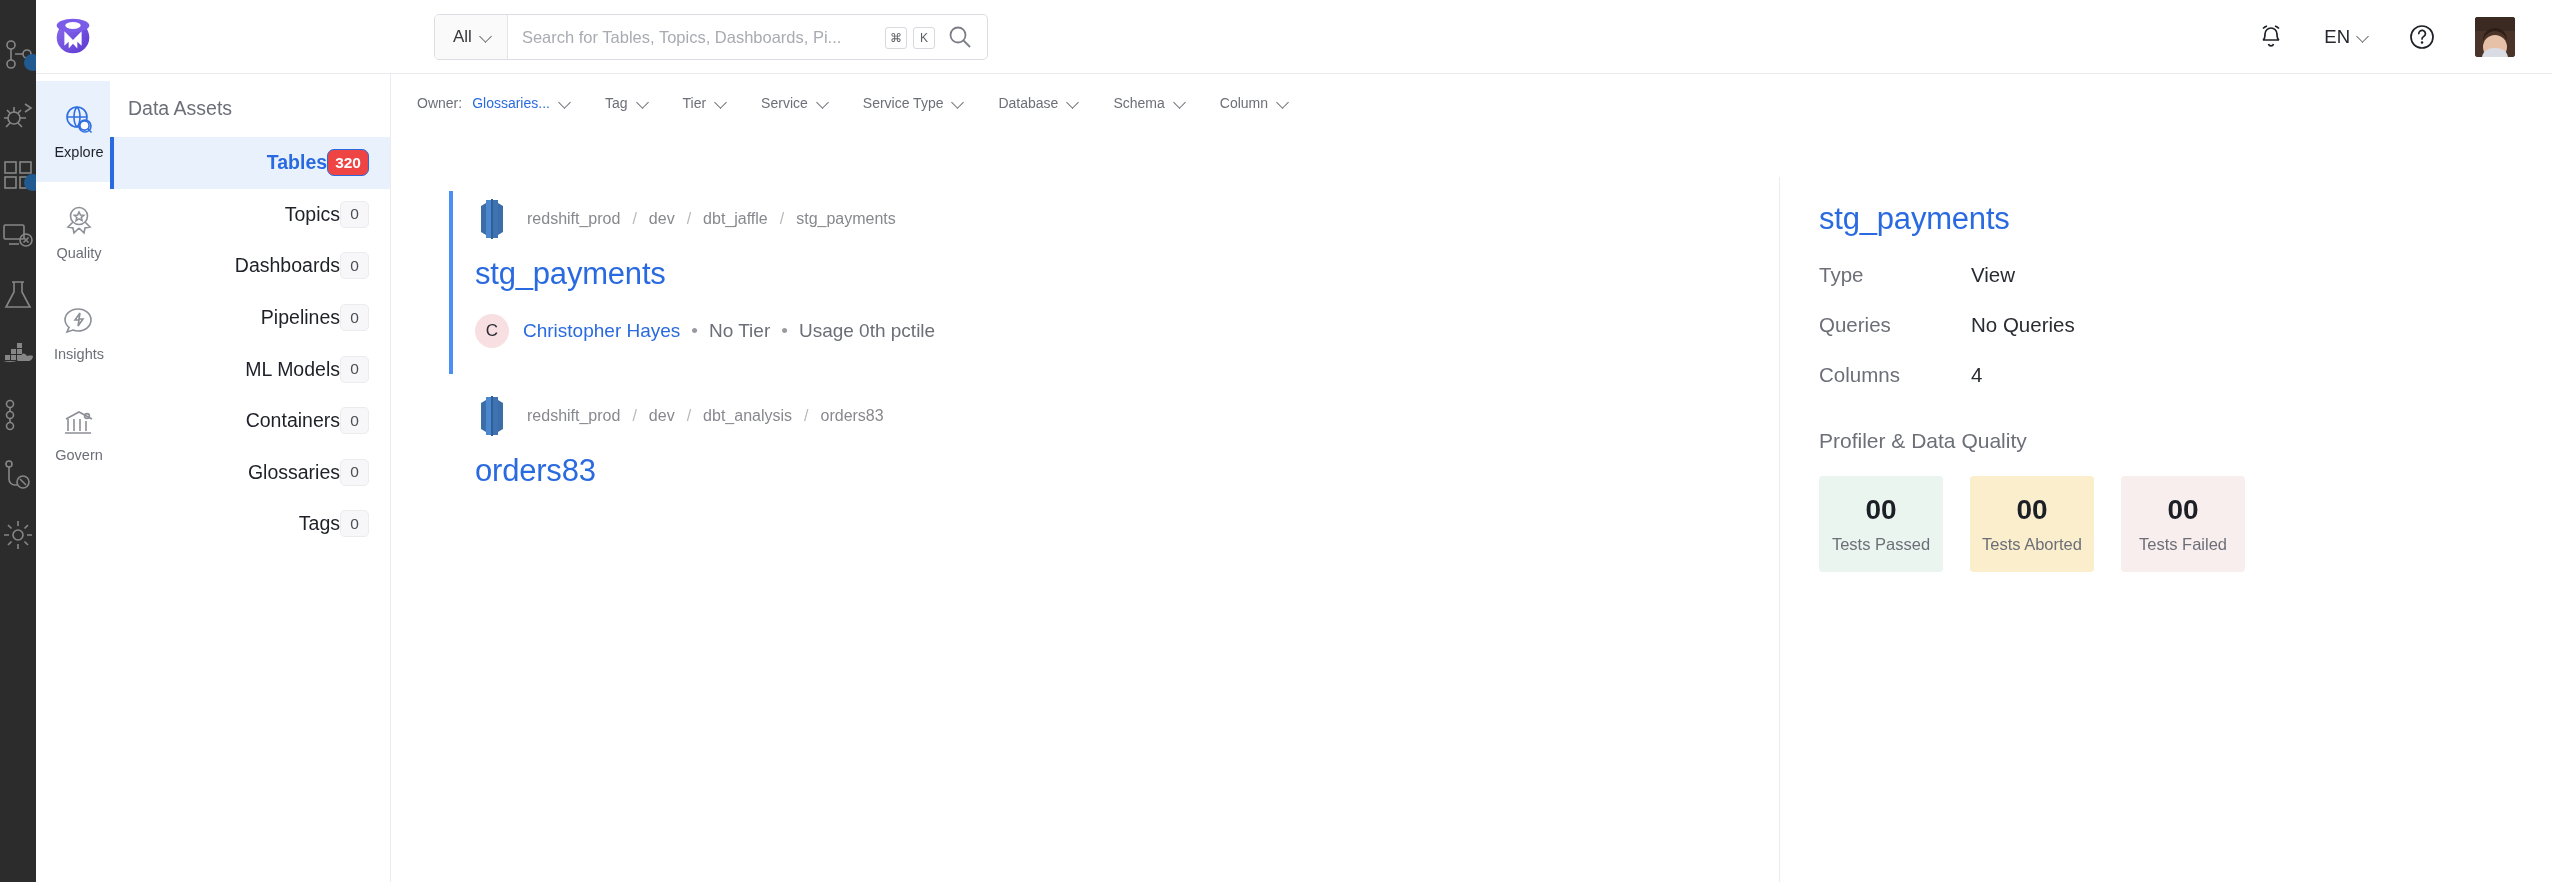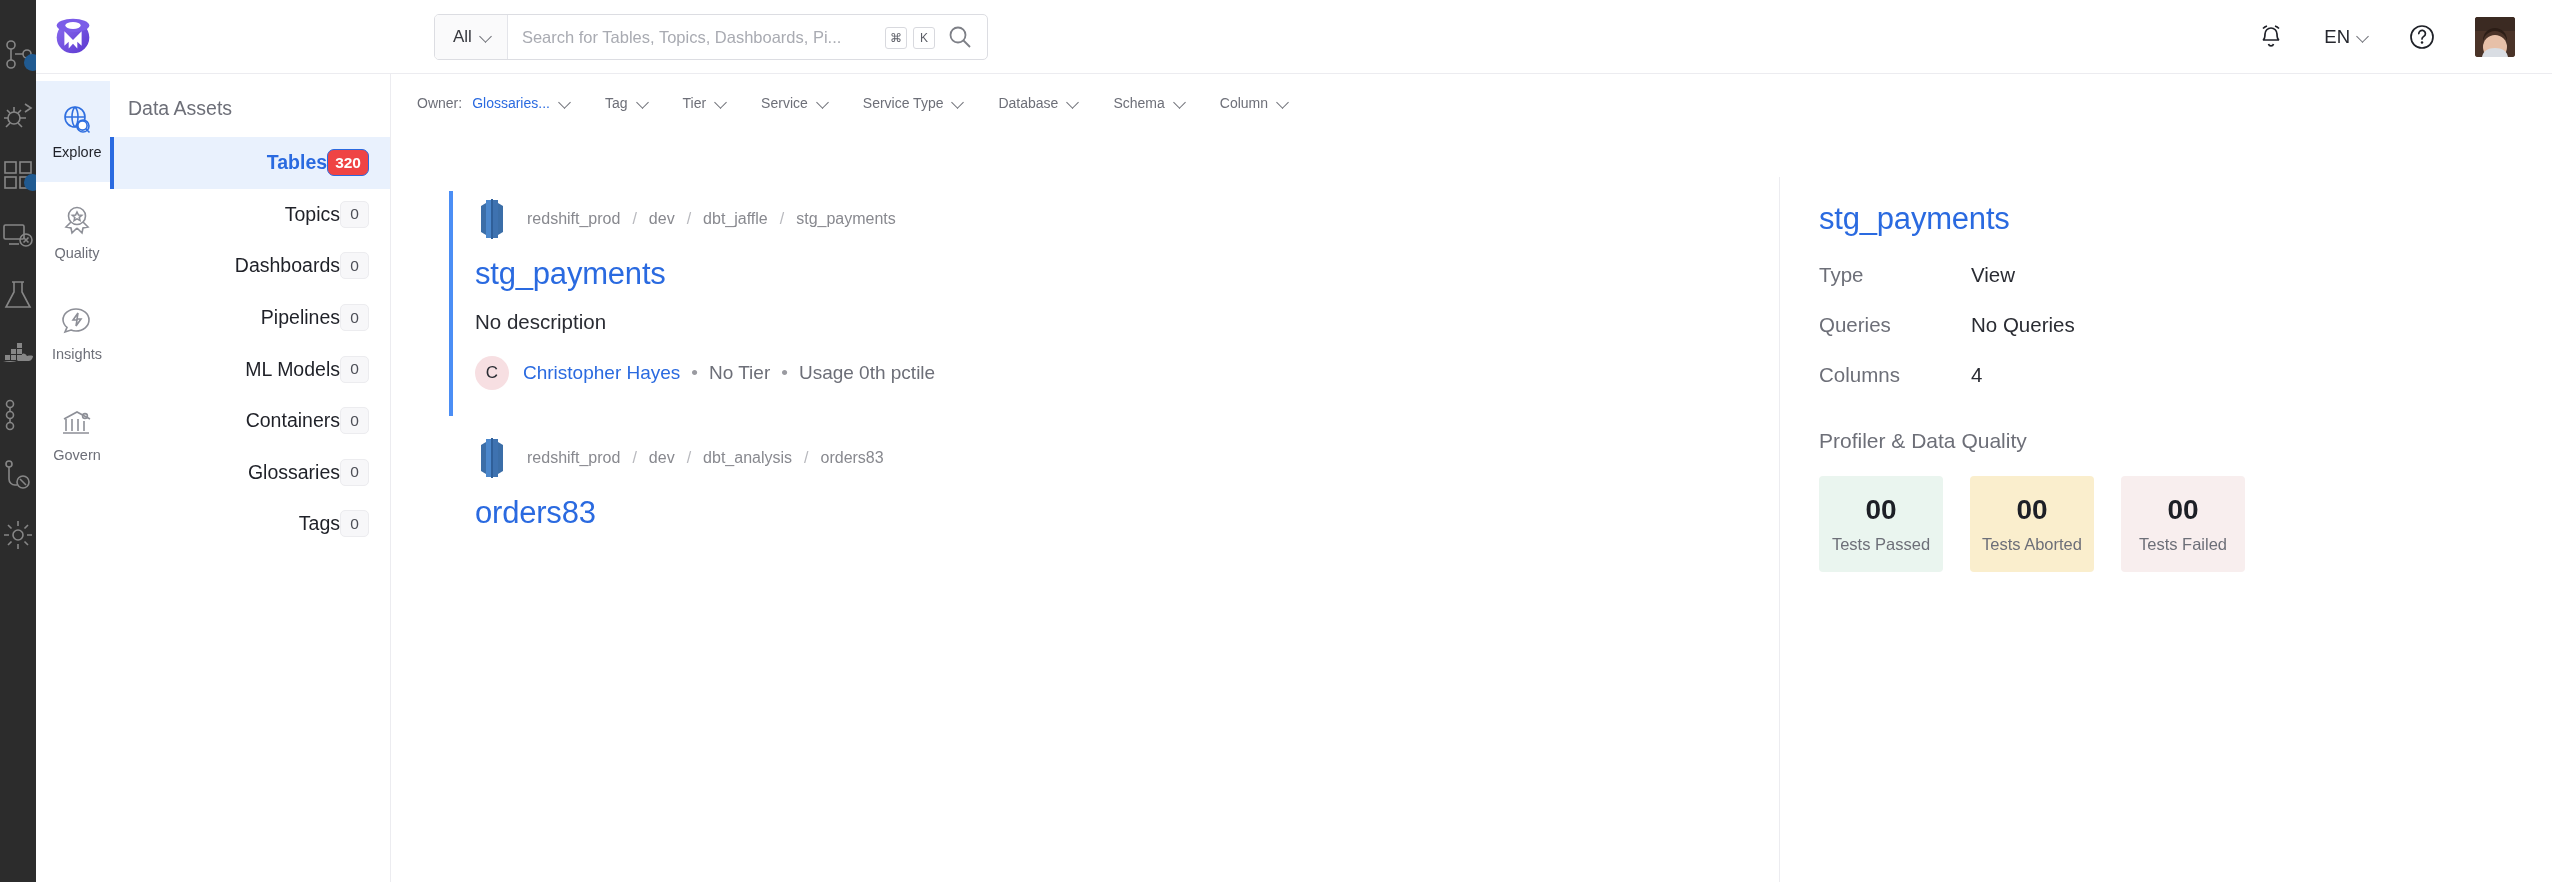--- a/index.html
+++ b/index.html
@@ -80,21 +80,21 @@
   }
   .lang { font-size: 18.5px; color: #25272e; display: flex; align-items: center; gap: 8px; }
   .avatar {
     width: 40px; height: 40px; border-radius: 3px; overflow: hidden;
     background: #5a3c31; flex: none; position: relative;
   }
 
   
   .appnav {
     position: absolute; left: 36px; top: 74px; width: 87px; bottom: 4px;
-    background: #fff; border-right: 5px solid #0f172a;
+    background: #fff; border-right: 1px solid #0f172a;
     padding-top: 7px;
   }
   .nav-item {
     height: 101px; display: flex; flex-direction: column;
     align-items: center; justify-content: center; gap: 7px; cursor: pointer;
     color: #6d6f78; font-size: 14.5px;
   }
   .nav-item.active { background: #e9f1fd; color: #1f2128; font-weight: 500; }
   .nav-item.active .nav-label { color: #1f2128; }
   .nav-ico { width: 34px; height: 34px; display: block; }
@@ -479,21 +479,20 @@
             </svg>
             <span>redshift_prod</span>
             <span class="bc-sep">/</span>
             <span>dev</span>
             <span class="bc-sep">/</span>
             <span>dbt_jaffle</span>
             <span class="bc-sep">/</span>
             <span>stg_payments</span>
           </div>
           <div class="card-title">stg_payments</div>
-          <div class="card-desc">No description</div>
           <div class="card-meta">
             <span class="av-circle">C</span>
             <span class="meta-owner">Christopher Hayes</span>
             <span class="dot">•</span>
             <span>No Tier</span>
             <span class="dot">•</span>
             <span>Usage 0th pctile</span>
           </div>
         </div>
       </div>

